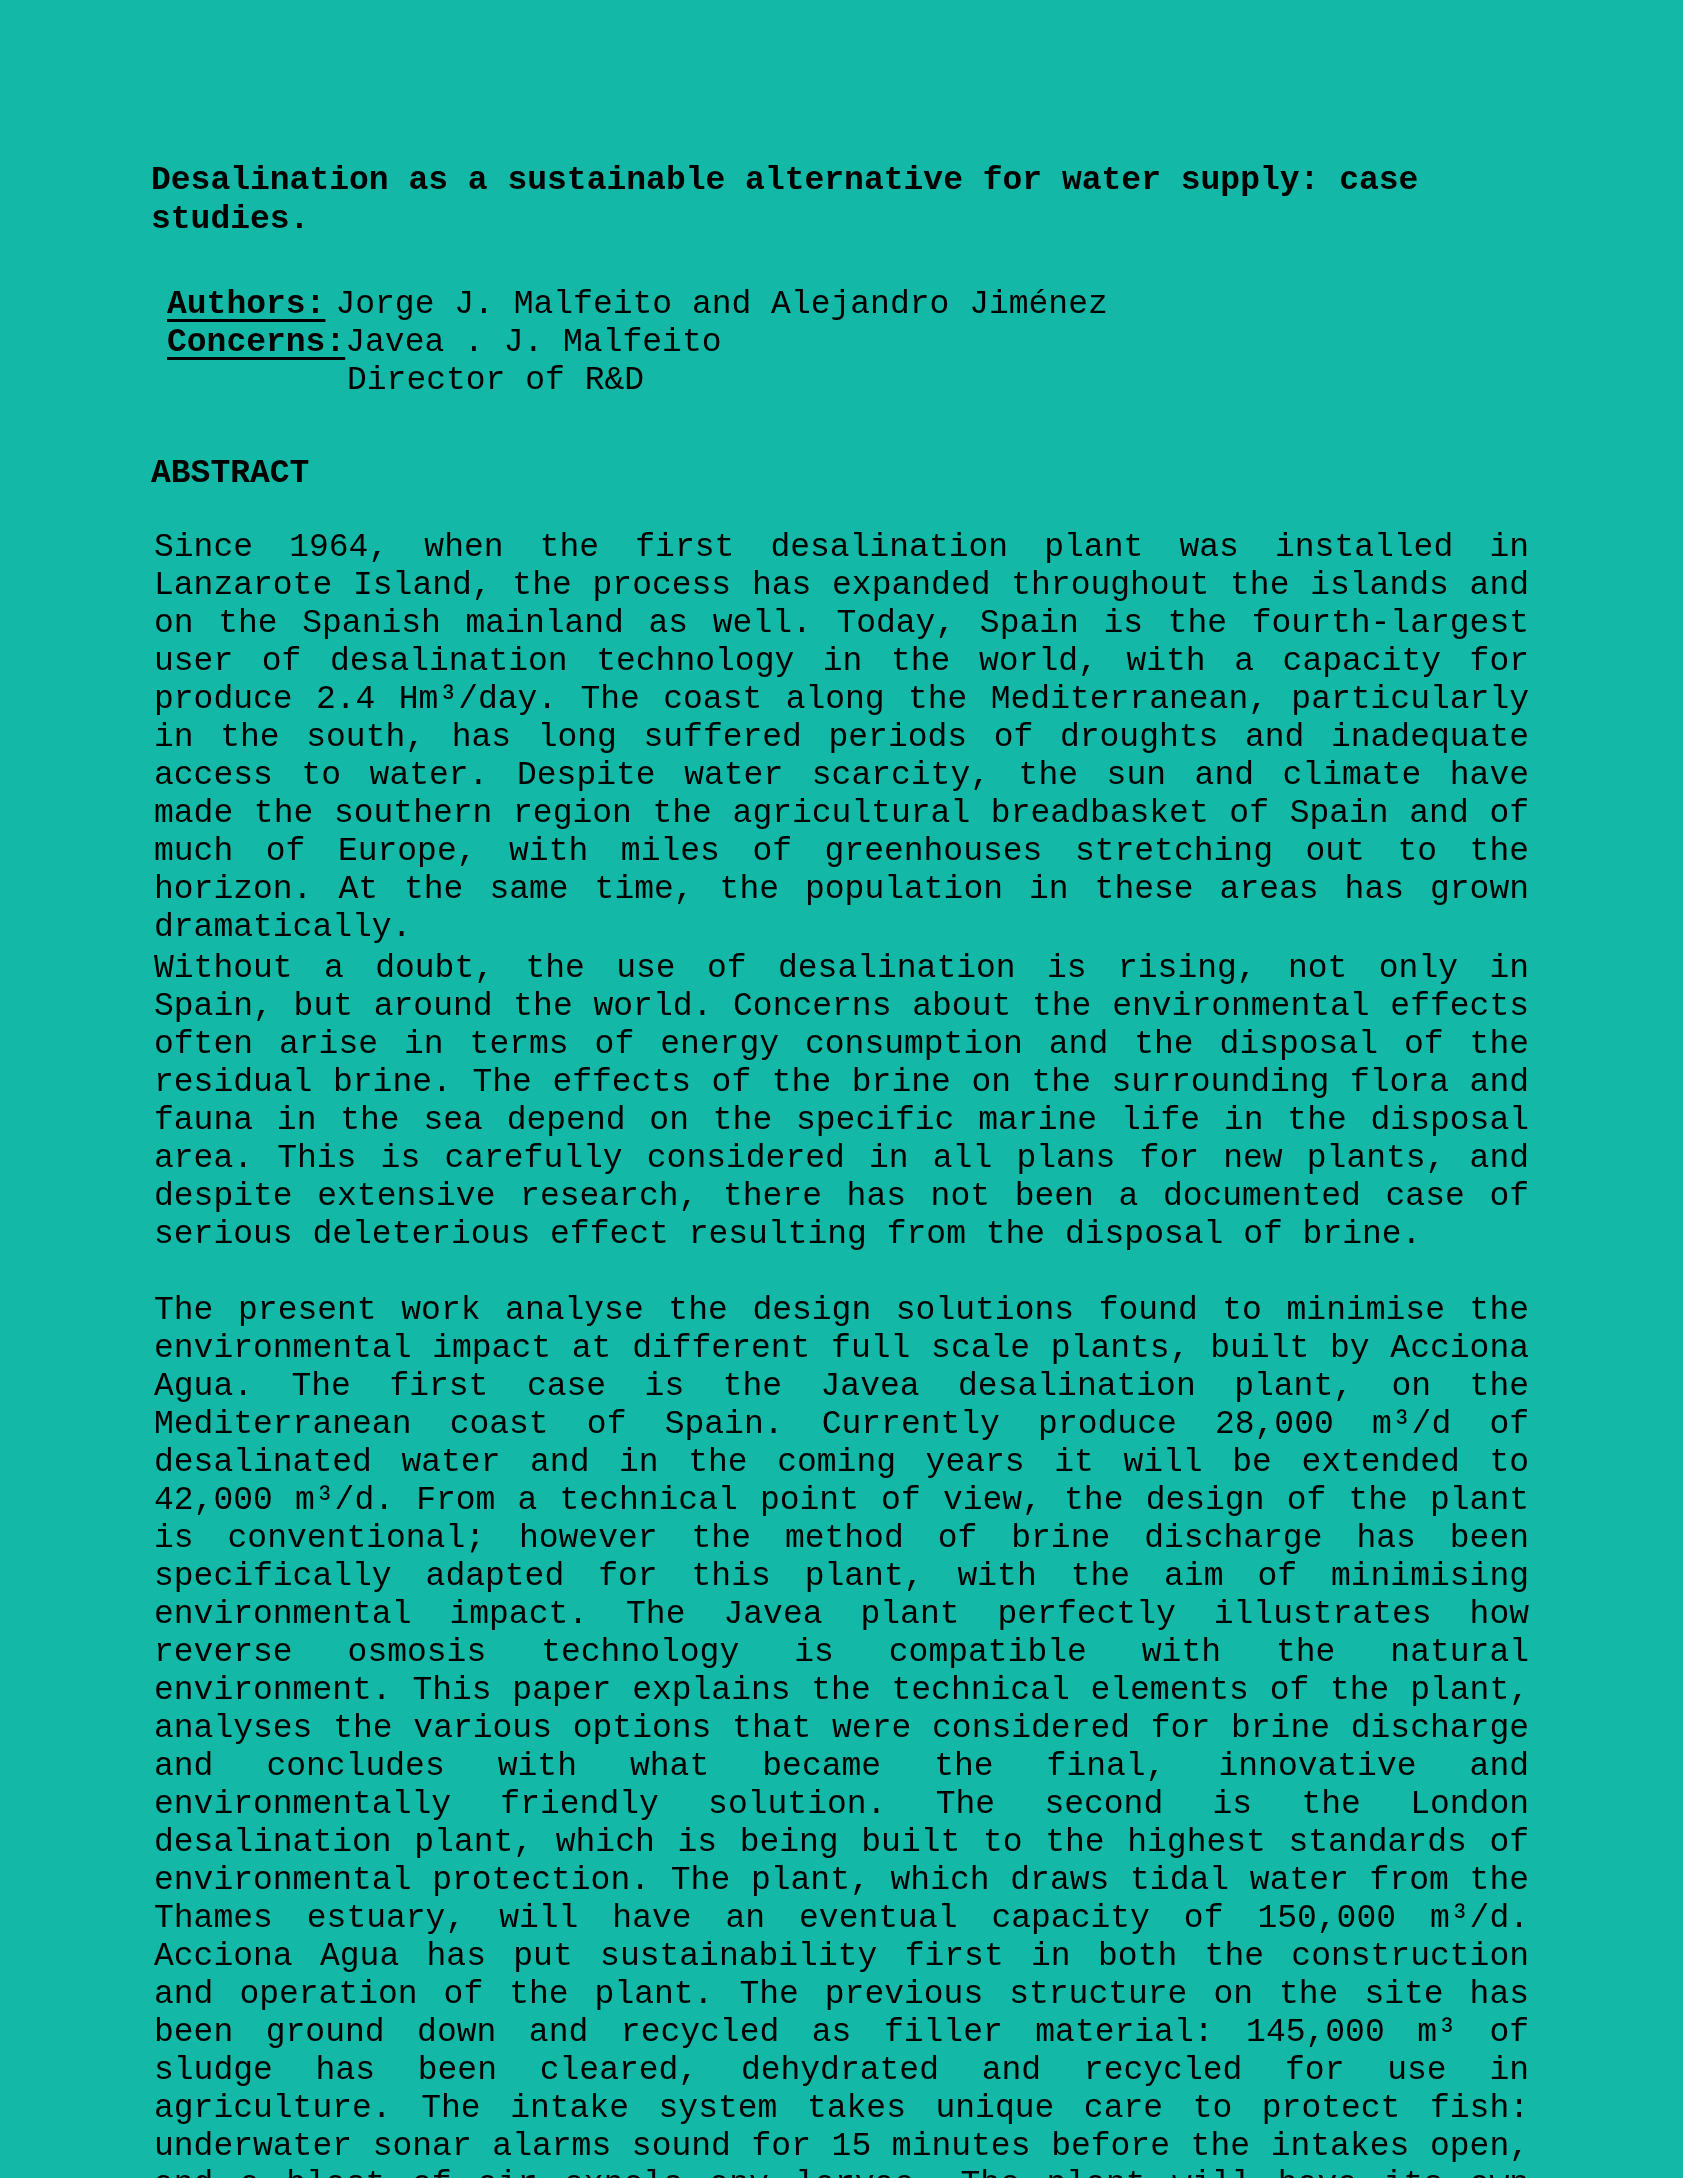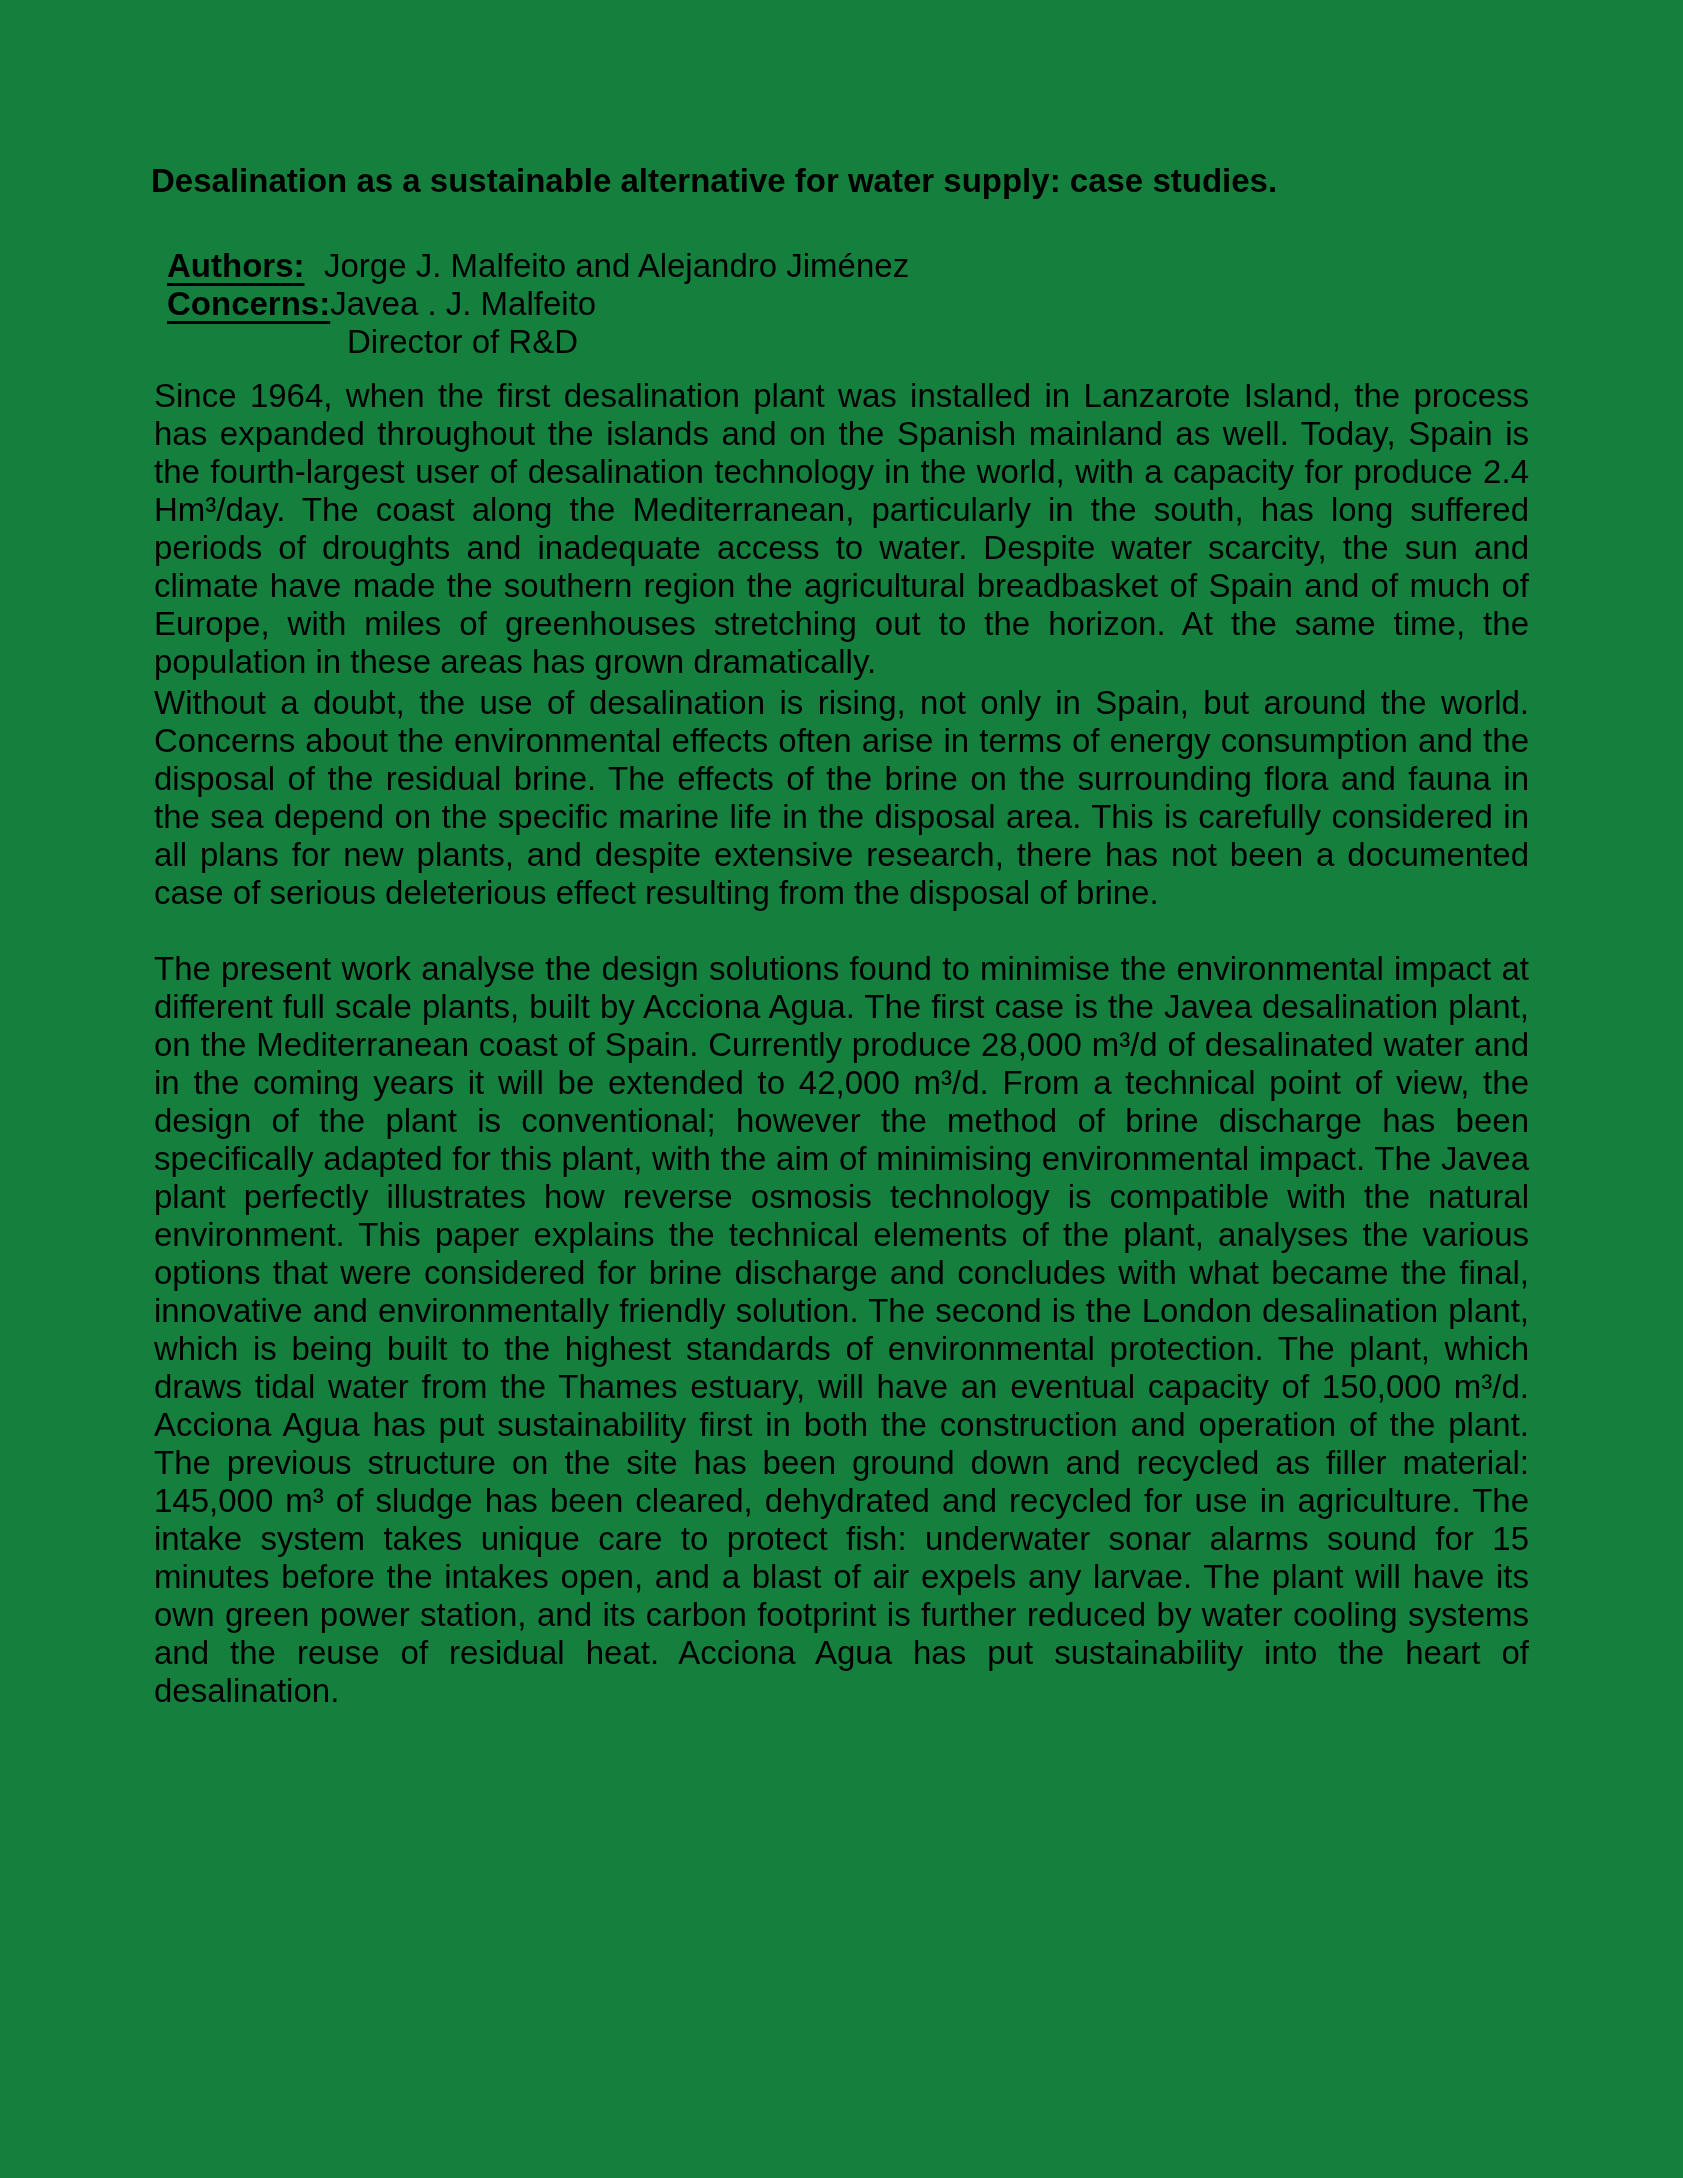--- a/index.html
+++ b/index.html
@@ -4,25 +4,25 @@
 <style>
   html, body {
     margin: 0;
     padding: 0;
     background: #ffffff;
   }
   .page {
     position: relative;
     width: 1683px;
     height: 2178px;
-    background: #15803d;
+    background: #14b8a6;
     box-sizing: border-box;
     padding: 161px 151px 0 151px;
     color: #000000;
-    font-family: Liberation Sans, sans-serif;
+    font-family: Liberation Mono, monospace;
     font-size: 33px;
     line-height: 38px;
     -webkit-font-smoothing: antialiased;
   }
   .title {
     font-size: 33px;
     font-weight: 700;
     margin: 0 0 47px 0;
     line-height: 39px;
   }
@@ -80,20 +80,21 @@
     </div>
     <div class="byline-row">
       <span class="byline-label">Concerns:</span>
       <span class="byline-value">Javea . J. Malfeito</span>
     </div>
     <div class="byline-row role-row">
       <span class="byline-value">Director of R&amp;D</span>
     </div>
   </div>
 
+  <h2 class="abstract-heading">ABSTRACT</h2>
 
   <div class="abstract-body">
     <p>Since 1964, when the first desalination plant was installed in Lanzarote Island, the process has expanded throughout the islands and on the Spanish mainland as well. Today, Spain is the fourth-largest user of desalination technology in the world, with a capacity for produce 2.4 Hm³/day. The coast along the Mediterranean, particularly in the south, has long suffered periods of droughts and inadequate access to water. Despite water scarcity, the sun and climate have made the southern region the agricultural breadbasket of Spain and of much of Europe, with miles of greenhouses stretching out to the horizon. At the same time, the population in these areas has grown dramatically.</p>
     <p>Without a doubt, the use of desalination is rising, not only in Spain, but around the world. Concerns about the environmental effects often arise in terms of energy consumption and the disposal of the residual brine. The effects of the brine on the surrounding flora and fauna in the sea depend on the specific marine life in the disposal area. This is carefully considered in all plans for new plants, and despite extensive research, there has not been a documented case of serious deleterious effect resulting from the disposal of brine.</p>
     <p class="spaced">The present work analyse the design solutions found to minimise the environmental impact at different full scale plants, built by Acciona Agua. The first case is the Javea desalination plant, on the Mediterranean coast of Spain. Currently produce 28,000 m³/d of desalinated water and in the coming years it will be extended to 42,000 m³/d. From a technical point of view, the design of the plant is conventional; however the method of brine discharge has been specifically adapted for this plant, with the aim of minimising environmental impact. The Javea plant perfectly illustrates how reverse osmosis technology is compatible with the natural environment. This paper explains the technical elements of the plant, analyses the various options that were considered for brine discharge and concludes with what became the final, innovative and environmentally friendly solution. The second is the London desalination plant, which is being built to the highest standards of environmental protection. The plant, which draws tidal water from the Thames estuary, will have an eventual capacity of 150,000 m³/d. Acciona Agua has put sustainability first in both the construction and operation of the plant. The previous structure on the site has been ground down and recycled as filler material: 145,000 m³ of sludge has been cleared, dehydrated and recycled for use in agriculture.  The intake system takes unique care to protect fish: underwater sonar alarms sound for 15 minutes before the intakes open, and a blast of air expels any larvae. The plant will have its own green power station, and its carbon footprint is further reduced by water cooling systems and the reuse of residual heat. Acciona Agua has put sustainability into the heart of desalination.</p>
   </div>
 
 </div>
 
 

